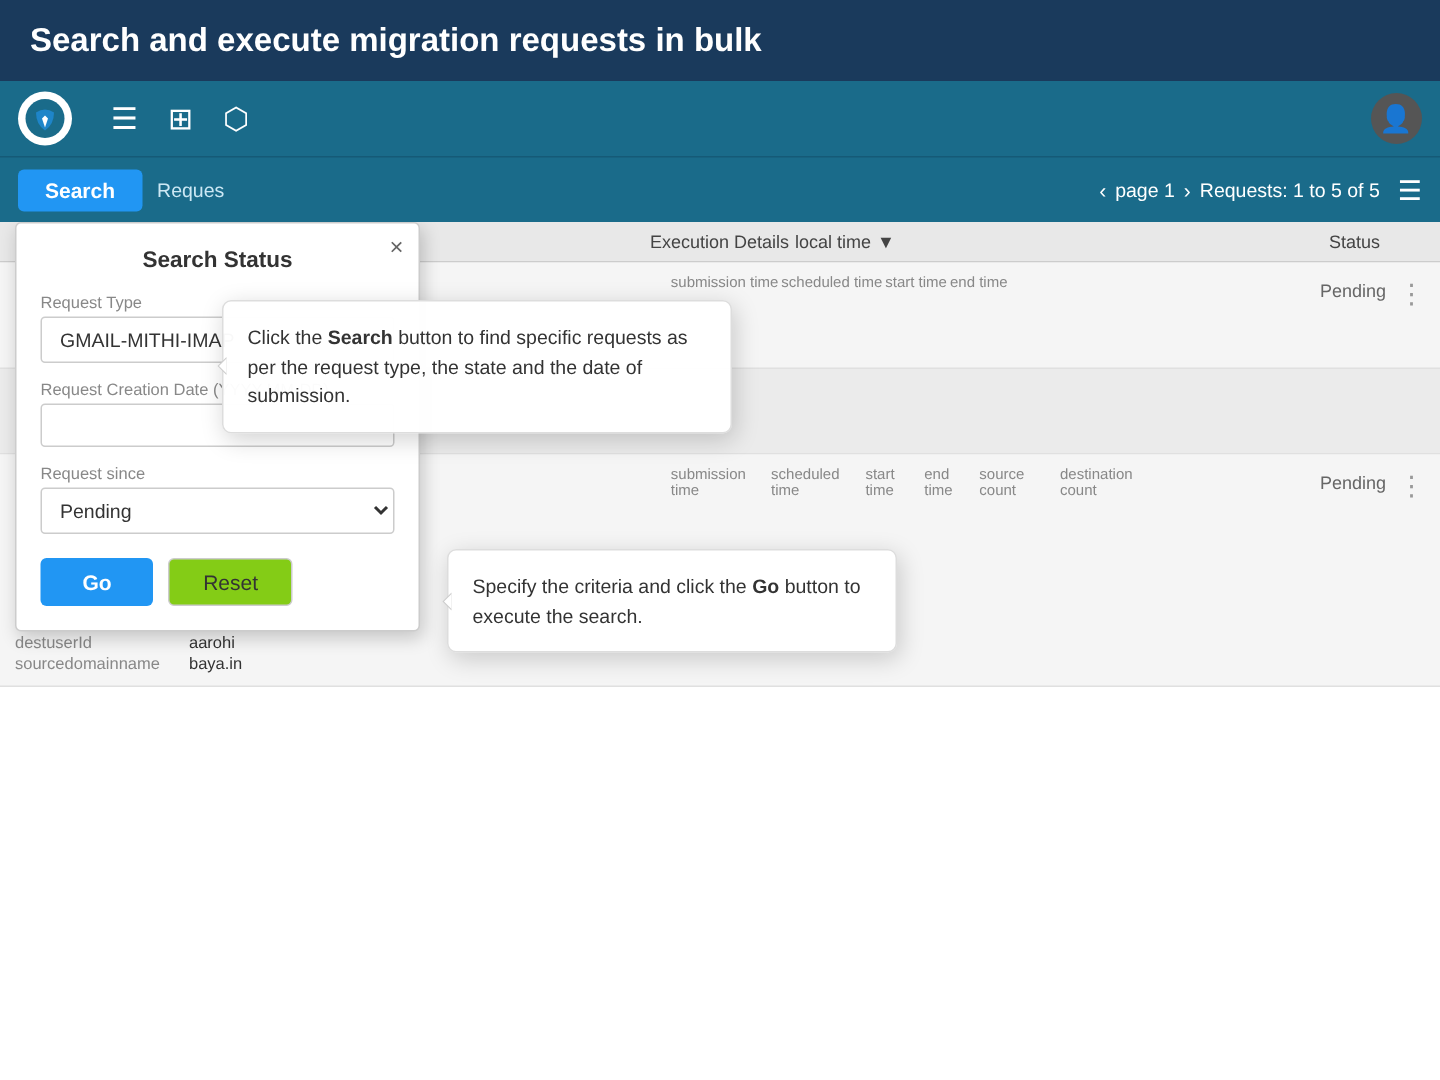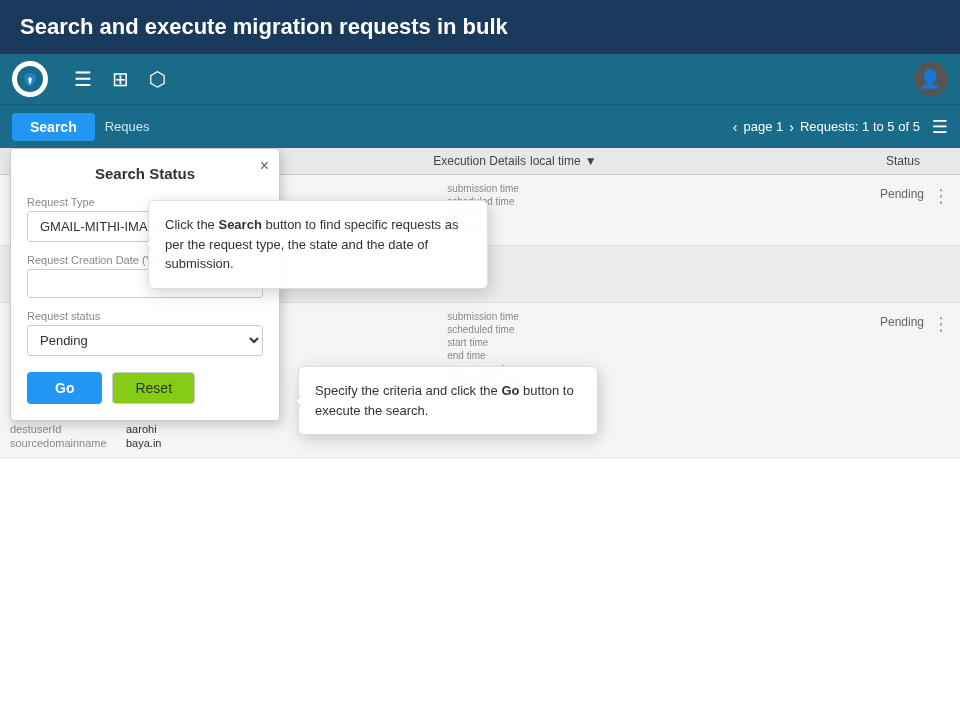--- a/index.html
+++ b/index.html
@@ -131,21 +131,21 @@
       display: flex;
       padding: 8px 10px;
       border-bottom: 1px solid #e0e0e0;
       font-size: 11px;
       color: #555;
       align-items: flex-start;
       position: relative;
     }
     .table-row:nth-child(even) { background: #f9f9f9; }
     .row-left { flex: 2; display: flex; flex-direction: column; gap: 2px; }
-    .row-center { flex: 1.5; display: flex; flex-direction: column; gap: 2px; color: #888; font-size: 10px; }
+    .row-center { flex: 1.5; display: flex; gap: 2px; color: #888; font-size: 10px; }
     .row-right { flex: 0.8; display: flex; align-items: flex-start; justify-content: flex-end; gap: 8px; }
     .field-pair { display: flex; gap: 6px; }
     .field-name { color: #888; min-width: 110px; font-size: 11px; }
     .field-value { color: #333; font-size: 11px; }
     .status-badge {
       background: none;
       color: #666;
       font-size: 12px;
       margin-top: 4px;
     }
@@ -413,21 +413,21 @@
           <option>IMAP-IMAP</option>
         </select>
       </div>
 
       <div class="form-group">
         <label class="form-label">Request Creation Date (YYYY-MM-DD)</label>
         <input type="text" class="form-input" placeholder="" style="">
       </div>
 
       <div class="form-group">
-        <label class="form-label">Request status</label>
+        <label class="form-label">Request since</label>
         <select class="form-select">
           <option>Pending</option>
           <option>All</option>
           <option>Running</option>
           <option>Completed</option>
           <option>Failed</option>
         </select>
       </div>
 
       <div class="panel-buttons">

